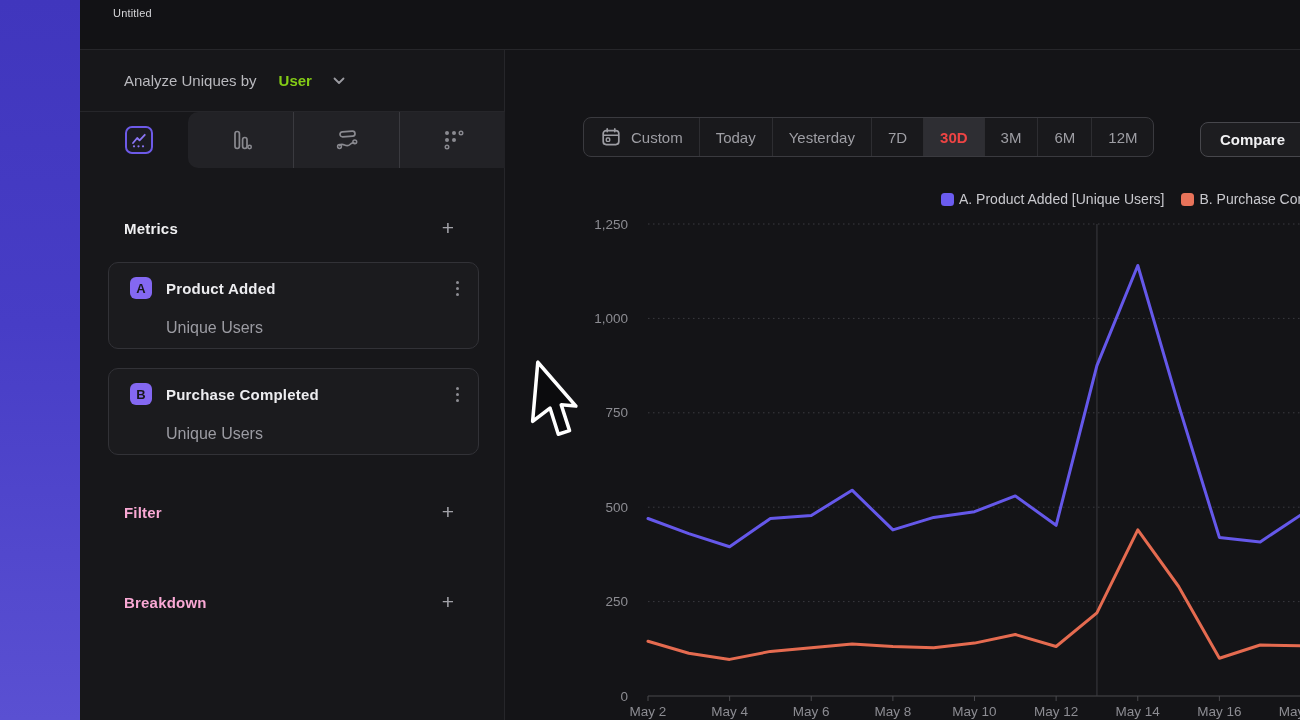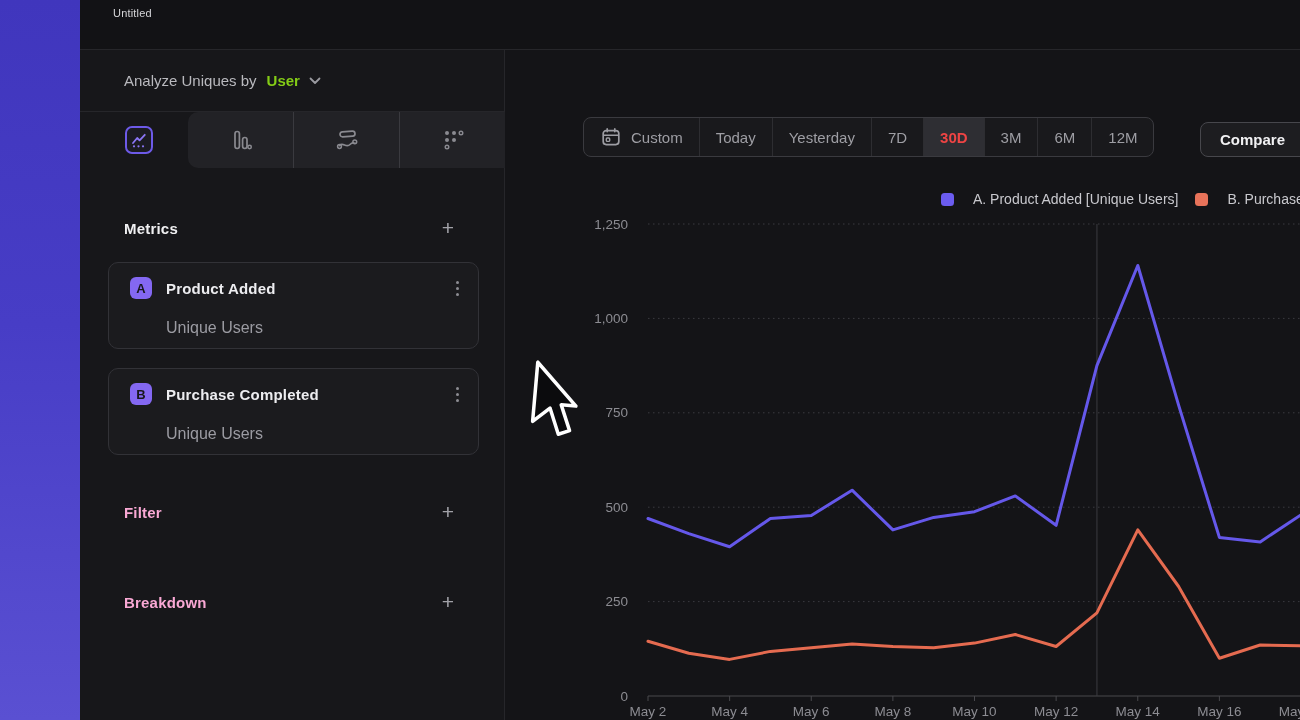--- a/index.html
+++ b/index.html
@@ -13,21 +13,21 @@
 
   
   #topbar { position:absolute; left:80px; top:0; width:1220px; height:50px;
     background:#121215; border-bottom:1px solid #26262a; }
   #doc-title { position:absolute; left:33px; top:7px; font-size:11px; color:#d6d6d9; letter-spacing:.2px; }
 
   
   #sidebar { position:absolute; left:80px; top:50px; width:425px; height:670px;
     background:#17171a; border-right:1px solid #26262a; }
   #analyze-row { position:absolute; left:0; top:0; width:100%; height:62px;
-    border-bottom:1px solid #26262a; display:flex; align-items:center; padding-left:44px; gap:7px; cursor:pointer; }
+    border-bottom:1px solid #26262a; display:flex; align-items:center; padding-left:44px; gap:19px; cursor:pointer; }
   .analyze-prefix { font-size:15px; color:#b9b9be; }
   .analyze-value { font-size:15px; color:#84cc16; font-weight:bold; margin-left:3px; }
   .chev { width:12px; height:8px; margin-left:2px; }
 
   
   #tabstrip { position:absolute; left:0; top:62px; width:425px; height:56px; }
   #tabstrip-light { position:absolute; left:108px; top:0; width:317px; height:56px;
     background:#222226; border-radius:10px 0 0 10px; display:flex; }
   .tab { flex:1; display:flex; align-items:center; justify-content:center; cursor:pointer; }
   .tab + .tab { border-left:1px solid #3a3a3f; }
@@ -66,21 +66,21 @@
     font-family:"Liberation Sans", sans-serif; }
   .range-btn + .range-btn { border-left:1px solid #2d2d31; }
   .range-btn.selected { background:#2e2e33; color:#ef4444; font-weight:bold; }
   #compare-btn { position:absolute; left:1200px; top:122px; height:35px; width:122px;
     border:1px solid #47474c; border-radius:8px; background:#1d1d20; color:#f1f1f3;
     font-size:15px; font-weight:bold; display:flex; align-items:center; padding-left:19px; cursor:pointer;
     font-family:"Liberation Sans", sans-serif; }
 
   
   #legend { position:absolute; left:941px; top:191px; width:420px; display:flex; gap:17px; white-space:nowrap; }
-  .legend-item { display:flex; align-items:center; gap:19px; cursor:pointer;justify-content:space-between; }
+  .legend-item { display:flex; align-items:center; gap:5px; cursor:pointer;justify-content:space-between; }
   .legend-swatch { width:13px; height:13px; border-radius:3.5px; flex:0 0 auto; }
   .legend-label { font-size:14px; color:#c9c9ce; }
 
   #chart-svg { position:absolute; left:0; top:0; }
   #cursor { position:absolute; left:527px; top:359px; width:52px; height:78px; pointer-events:none; }
 </style>
 </head>
 <body>
 
 <div id="screen">

